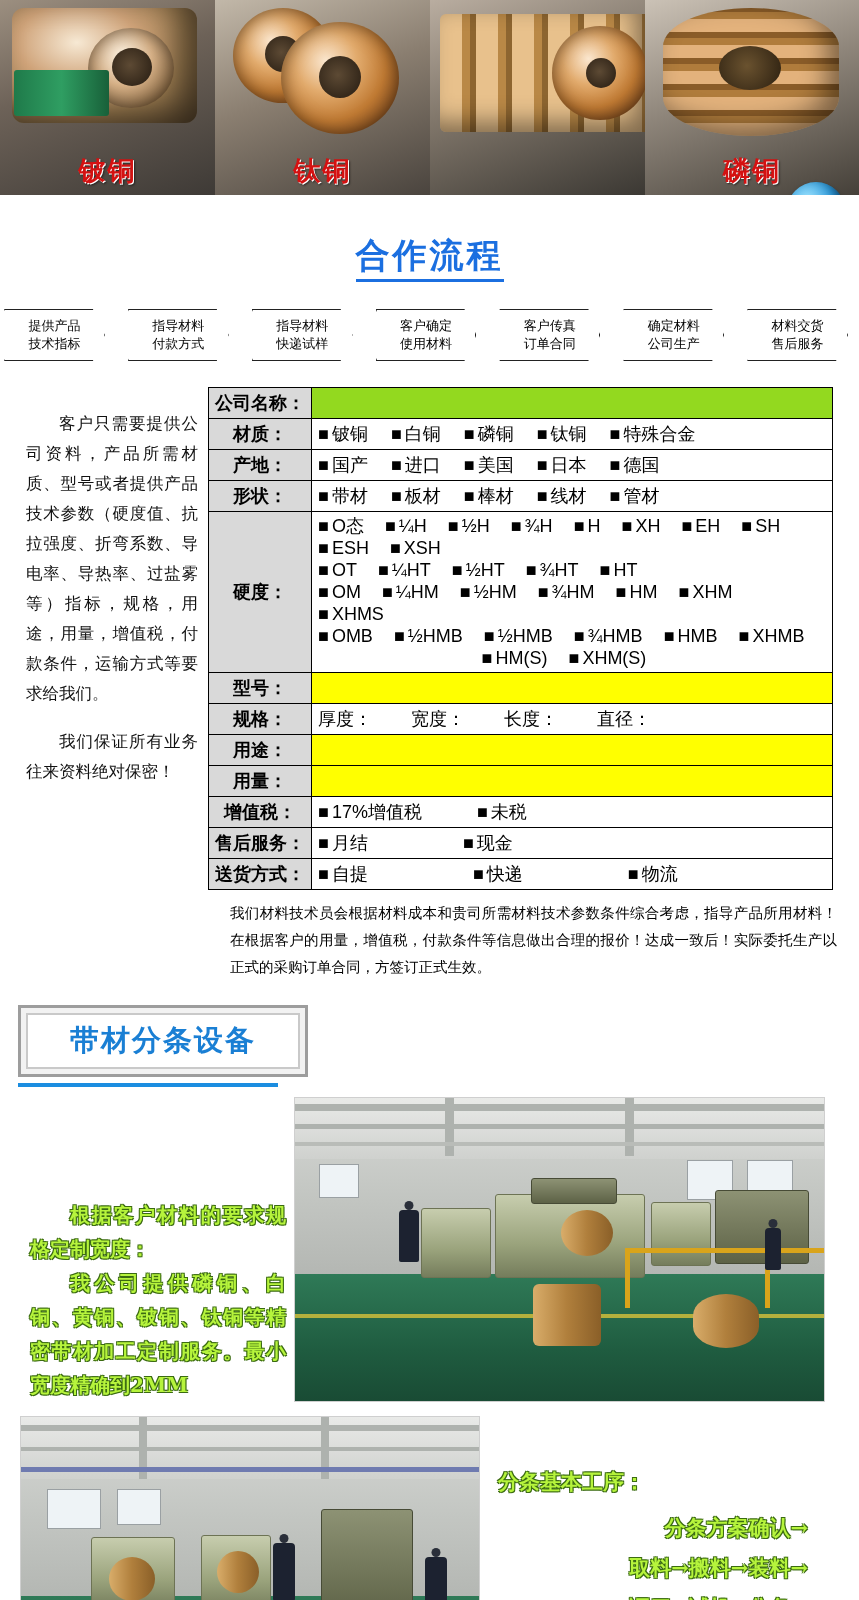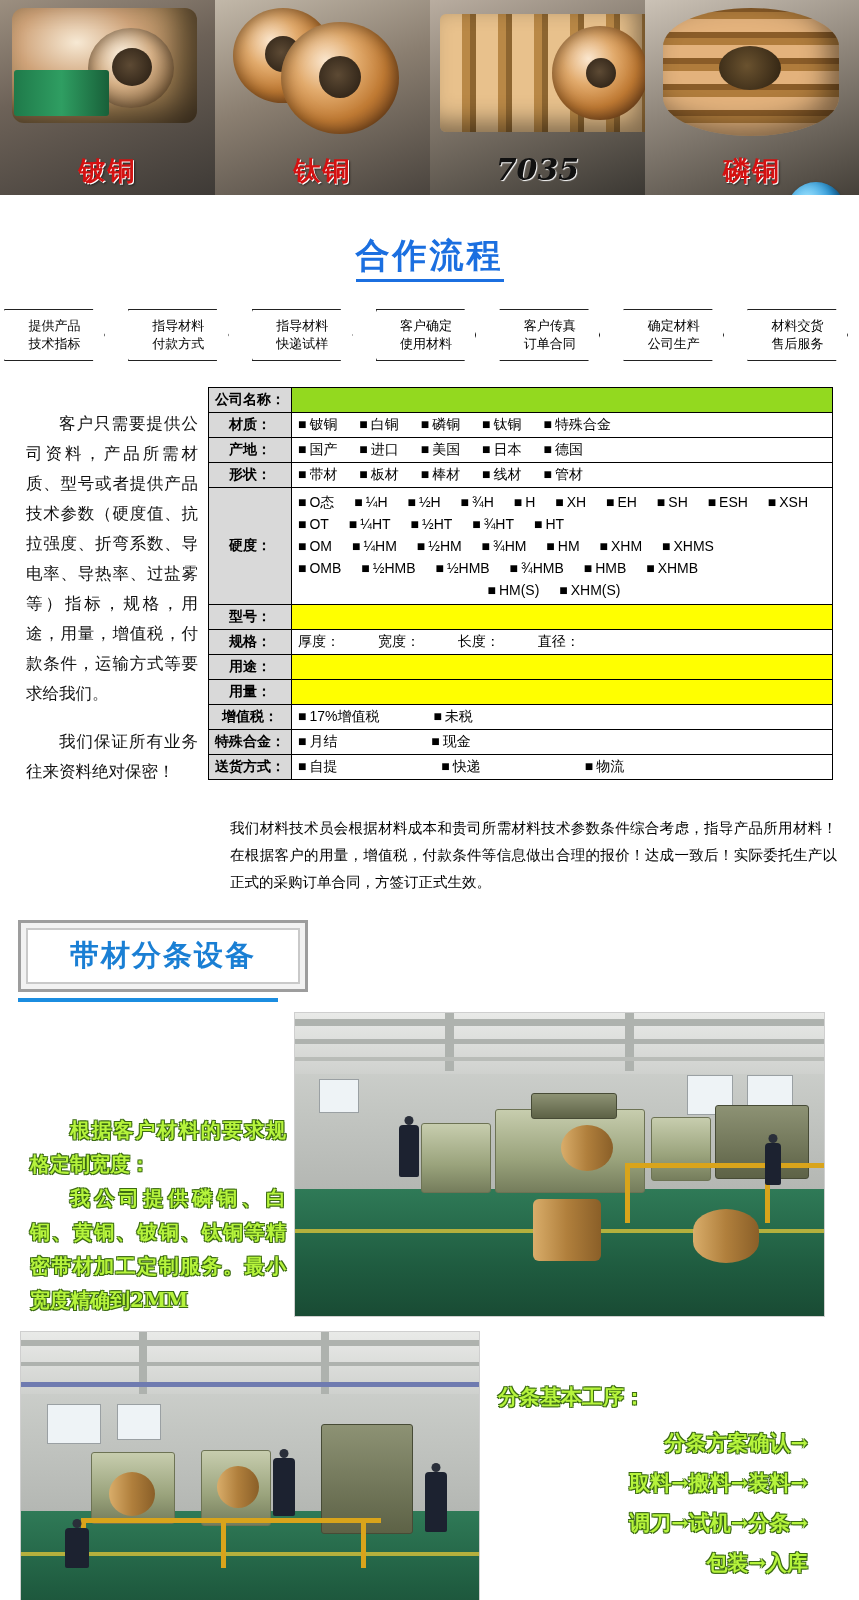--- a/index.html
+++ b/index.html
@@ -107,21 +107,21 @@
     width:196px; padding:22px 10px 0 14px;
     font-family:"DejaVu Serif", serif;
     font-size:16.5px; line-height:30px; color:#111;
     text-align:justify;
   }
   .mid-left p { margin:0 0 18px 0; text-indent:2em; }
 
   table.spec {
     border-collapse:collapse;
     width:625px;
-    font-size:14px;
+    font-size:18px;
     font-family:"Liberation Sans", sans-serif;
   }
   table.spec td {
     border:1px solid #000;
     padding:3px 6px;
     vertical-align:middle;
     height:24px;
   }
   td.lab {
     width:82px; text-align:center; font-weight:bold; background:#d9d9d9; white-space:nowrap;
@@ -253,21 +253,20 @@
       <div class="hole" style="left:104px; top:56px; width:42px; height:42px;"></div>
       <div class="label-zh">钛铜</div>
     </div>
 
     <div class="coil-cell c3">
       <div class="coil" style="left:10px; top:14px; width:210px; height:118px; border-radius:6px;
            background:repeating-linear-gradient(90deg,#e8c18c 0 22px,#b98846 22px 30px,#8d6530 30px 36px);
            box-shadow:inset -14px -10px 24px rgba(0,0,0,.45);"></div>
       <div class="coil-ring" style="left:122px; top:26px; width:96px; height:94px;"></div>
       <div class="hole" style="left:156px; top:58px; width:30px; height:30px;"></div>
-      <div class="label-num">7035</div>
     </div>
 
     <div class="coil-cell c4">
       <div class="coil" style="left:18px; top:8px; width:176px; height:128px; border-radius:50%/30%;
            background:repeating-linear-gradient(0deg,#e3b27c 0 13px,#b07c3c 13px 20px,#8a5c28 20px 26px);
            box-shadow:inset -12px -10px 26px rgba(0,0,0,.45);"></div>
       <div class="hole" style="left:74px; top:46px; width:62px; height:44px; background:radial-gradient(circle at 45% 45%,#6a522f,#2a1e0f);"></div>
       <div class="label-zh">磷铜</div>
     </div>
 
@@ -428,21 +427,21 @@
 
       <tr>
         <td class="lab">增值税：</td>
         <td>
           <span class="opt" style="margin-right:50px;text-align:center;">17%增值税</span>
           <span class="opt">未税</span>
         </td>
       </tr>
 
       <tr>
-        <td class="lab">特殊合金：</td>
+        <td class="lab">售后服务：</td>
         <td>
           <span class="opt" style="margin-right:90px;">月结</span>
           <span class="opt">现金</span>
         </td>
       </tr>
 
       <tr>
         <td class="lab">送货方式：</td>
         <td>
           <span class="opt" style="margin-right:100px;">自提</span>

